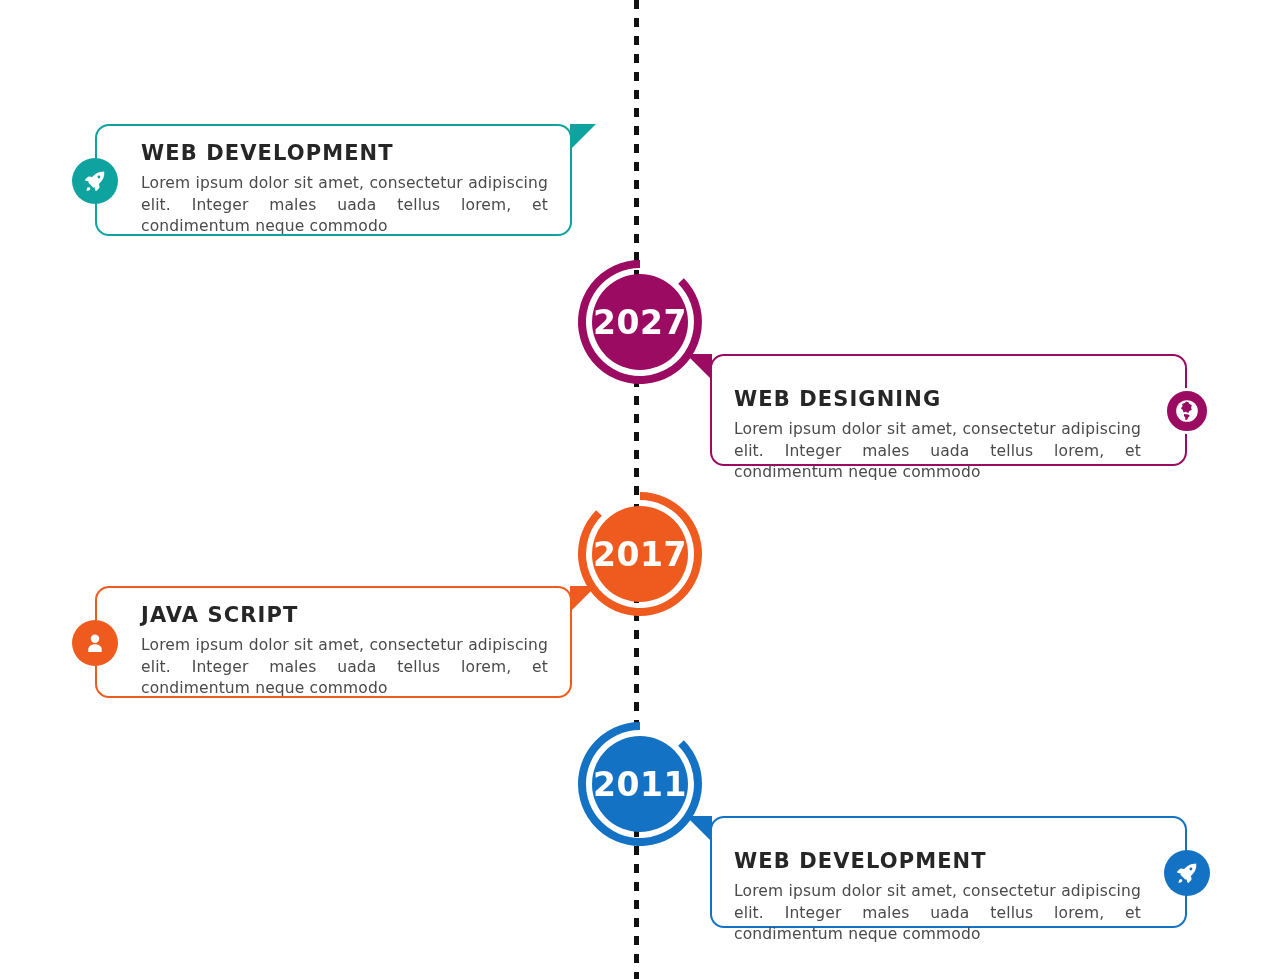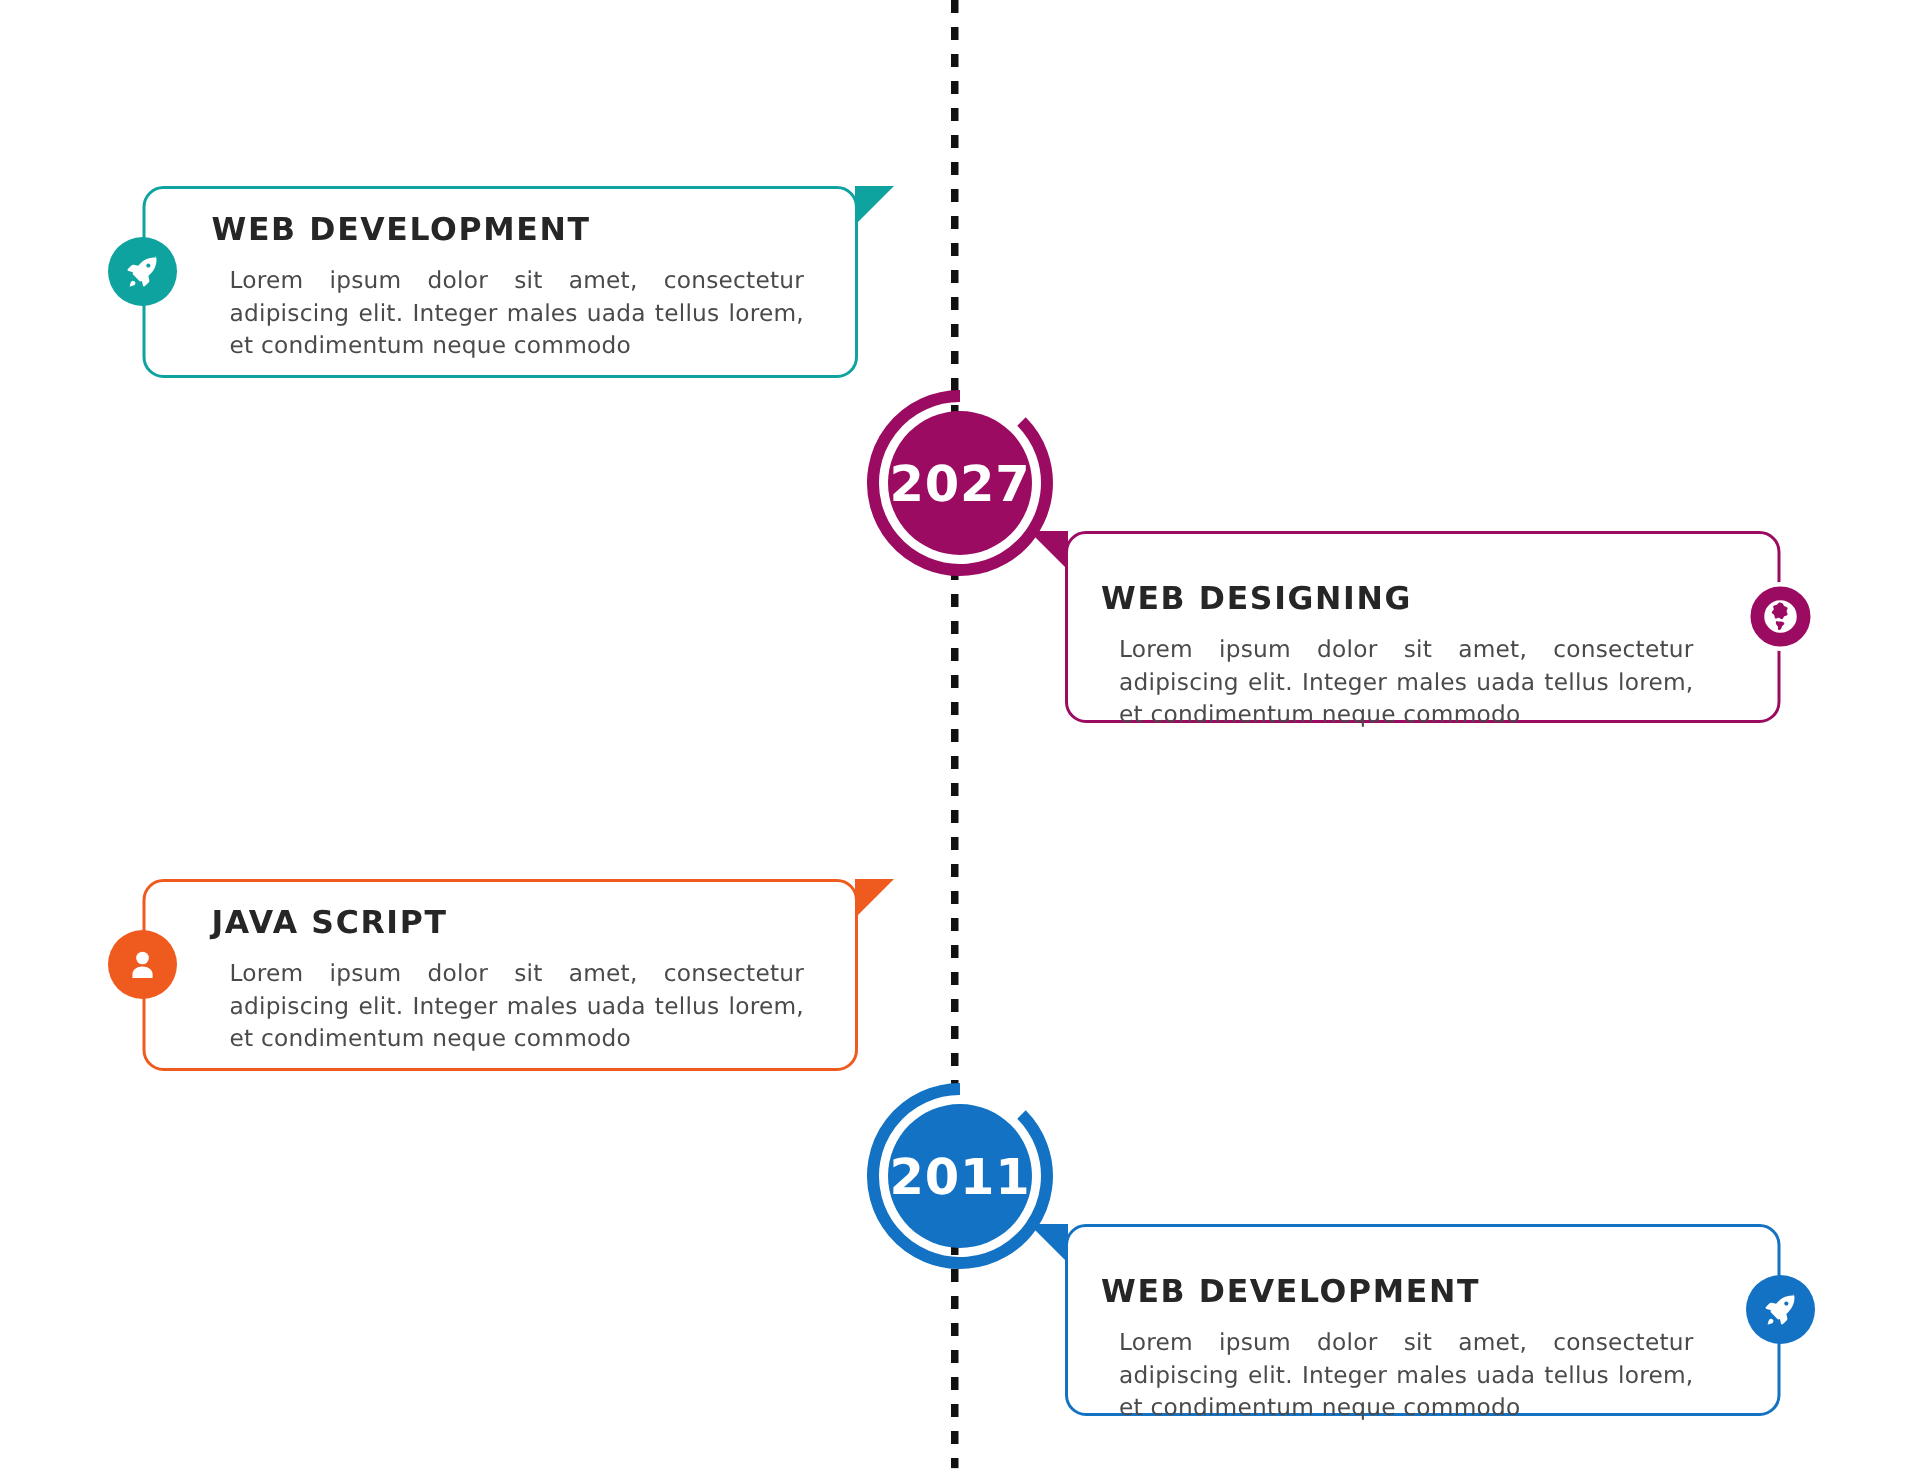--- a/index.html
+++ b/index.html
@@ -65,21 +65,21 @@
     letter-spacing: 0.5px;
     z-index: 2;
     pointer-events: none;
   }
 
   
   .card {
     position: absolute;
     box-sizing: border-box;
     width: 477px;
-    height: 128px;
+    height: 112px;
     background: #ffffff;
     border: 2px solid #cccccc;
     border-radius: 14px;
     z-index: 4;
   }
   .card-inner {
     position: absolute;
     left: 0; top: 0; right: 0; bottom: 0;
     padding: 16px 22px 0 44px;
     box-sizing: border-box;
@@ -92,21 +92,21 @@
     font-weight: bold;
     color: #262626;
     letter-spacing: 1.1px;
     margin: 0 0 8px 0;
     line-height: 1.1;
   }
   .card-body {
     font-size: 15.5px;
     color: #4a4a4a;
     line-height: 21.5px;
-    margin: 12px;
+    margin: 0;
     text-align: justify;
     letter-spacing: 0.15px;
   }
 
   
   .card-tail {
     position: absolute;
     width: 0;
     height: 0;
     top: -2px;
@@ -192,20 +192,27 @@
         <circle cx="12" cy="8" r="3.9" fill="#ffffff"></circle>
         <path fill="#ffffff" d="M12 13.2c-3.4 0-6.2 2.1-6.2 4.7v2.4h12.4v-2.4c0-2.6-2.8-4.7-6.2-4.7z"></path>
       </svg>
     </div>
     <div class="card-inner">
       <div class="card-title">JAVA SCRIPT</div>
       <div class="card-body">Lorem ipsum dolor sit amet, consectetur adipiscing elit. Integer males uada tellus lorem, et condimentum neque commodo</div>
     </div>
   </div>
 
+  <div class="year-marker" style="left:578px; top:492px;">
+    <svg viewBox="0 0 124 124" aria-hidden="true">
+      <circle cx="62" cy="62" r="48" fill="#ef5b1e"></circle>
+      <path d="M 62 4 A 58 58 0 1 1 21 21" fill="none" stroke="#ef5b1e" stroke-width="8" stroke-linecap="butt"></path>
+    </svg>
+    <div class="year-label">2017</div>
+  </div>
 
   <div class="year-marker" style="left:578px; top:722px;">
     <svg viewBox="0 0 124 124" aria-hidden="true">
       <circle cx="62" cy="62" r="48" fill="#1472c4"></circle>
       <path d="M 62 4 A 58 58 0 1 0 103 21" fill="none" stroke="#1472c4" stroke-width="8" stroke-linecap="butt"></path>
     </svg>
     <div class="year-label">2011</div>
   </div>
 
   <div class="card right" style="left:710px; top:816px; border-color:#1472c4;">

